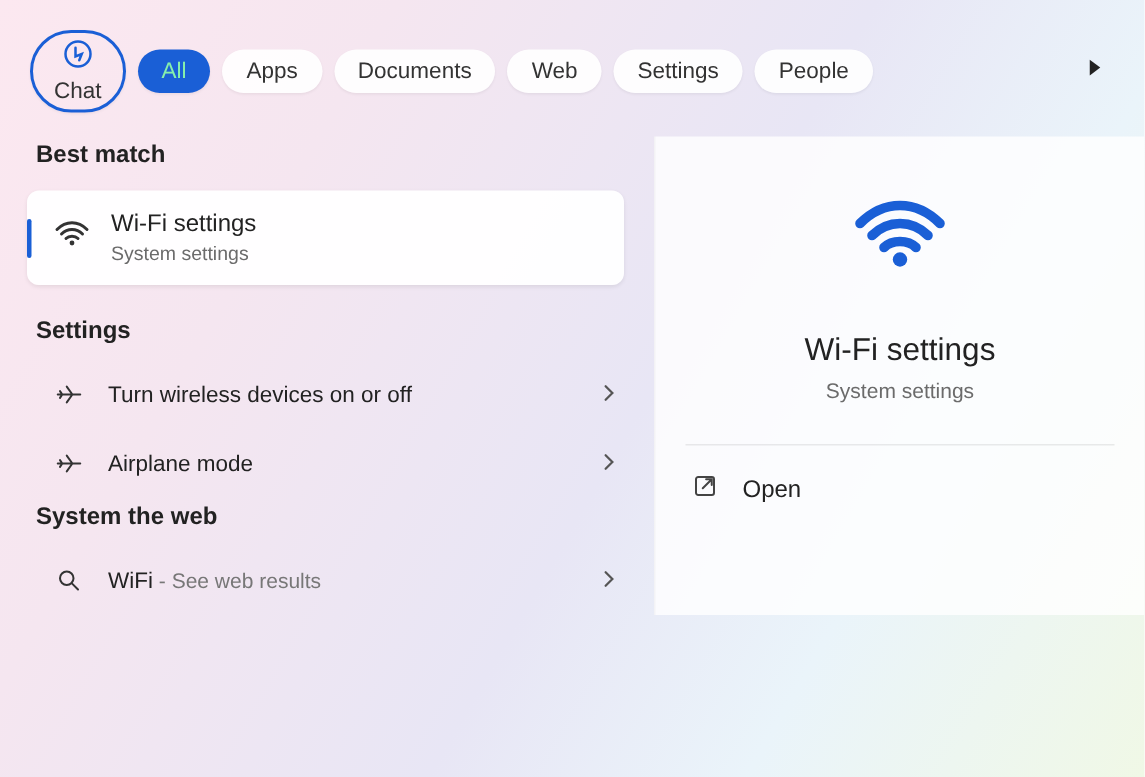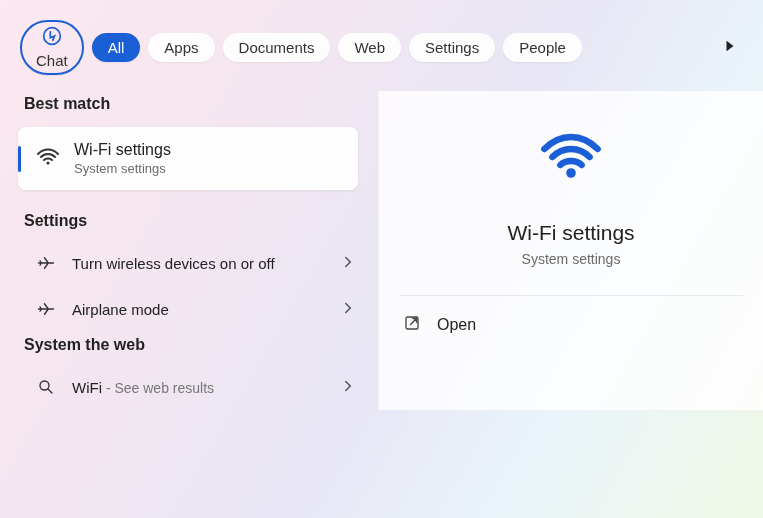--- a/index.html
+++ b/index.html
@@ -14,26 +14,26 @@
   display: inline-flex; align-items: center; gap: 6px;
   padding: 6px 16px; border-radius: 999px;
   background: rgba(255,255,255,0.9); color: #333; font-size: 15px;
   box-shadow: 0 1px 2px rgba(0,0,0,0.06);
   cursor: pointer; border: none; flex-direction: column;
 }
 .pill.chat {
   background: transparent; border: 2px solid #1a5fd6; color: #333;
   padding: 4px 14px;
 }
-.pill.active { background: #1a5fd6; color: #ffffff; }
+.pill.active { background: #1a5fd6; color: #86efac; }
 .arrow-right-end {
   margin-left: auto; font-size: 16px; color: #222; padding: 4px 6px; cursor: pointer;
 }
 .main { display: flex; }
-.left { width: 378px; padding: 0 0 0 0; }
+.left { width: 436px; padding: 0 0 0 0; }
 .section-hdr {
   font-size: 16px; font-weight: 600; color: #222;
   padding: 4px 24px 10px 24px;
 }
 .best-card {
   margin: 4px 20px 18px 18px; background: rgba(255,255,255,0.95);
   border-radius: 8px; box-shadow: 0 1px 3px rgba(0,0,0,0.08);
   position: relative; padding: 14px 18px 14px 18px;
   display: flex; align-items: center; gap: 14px;
 }

